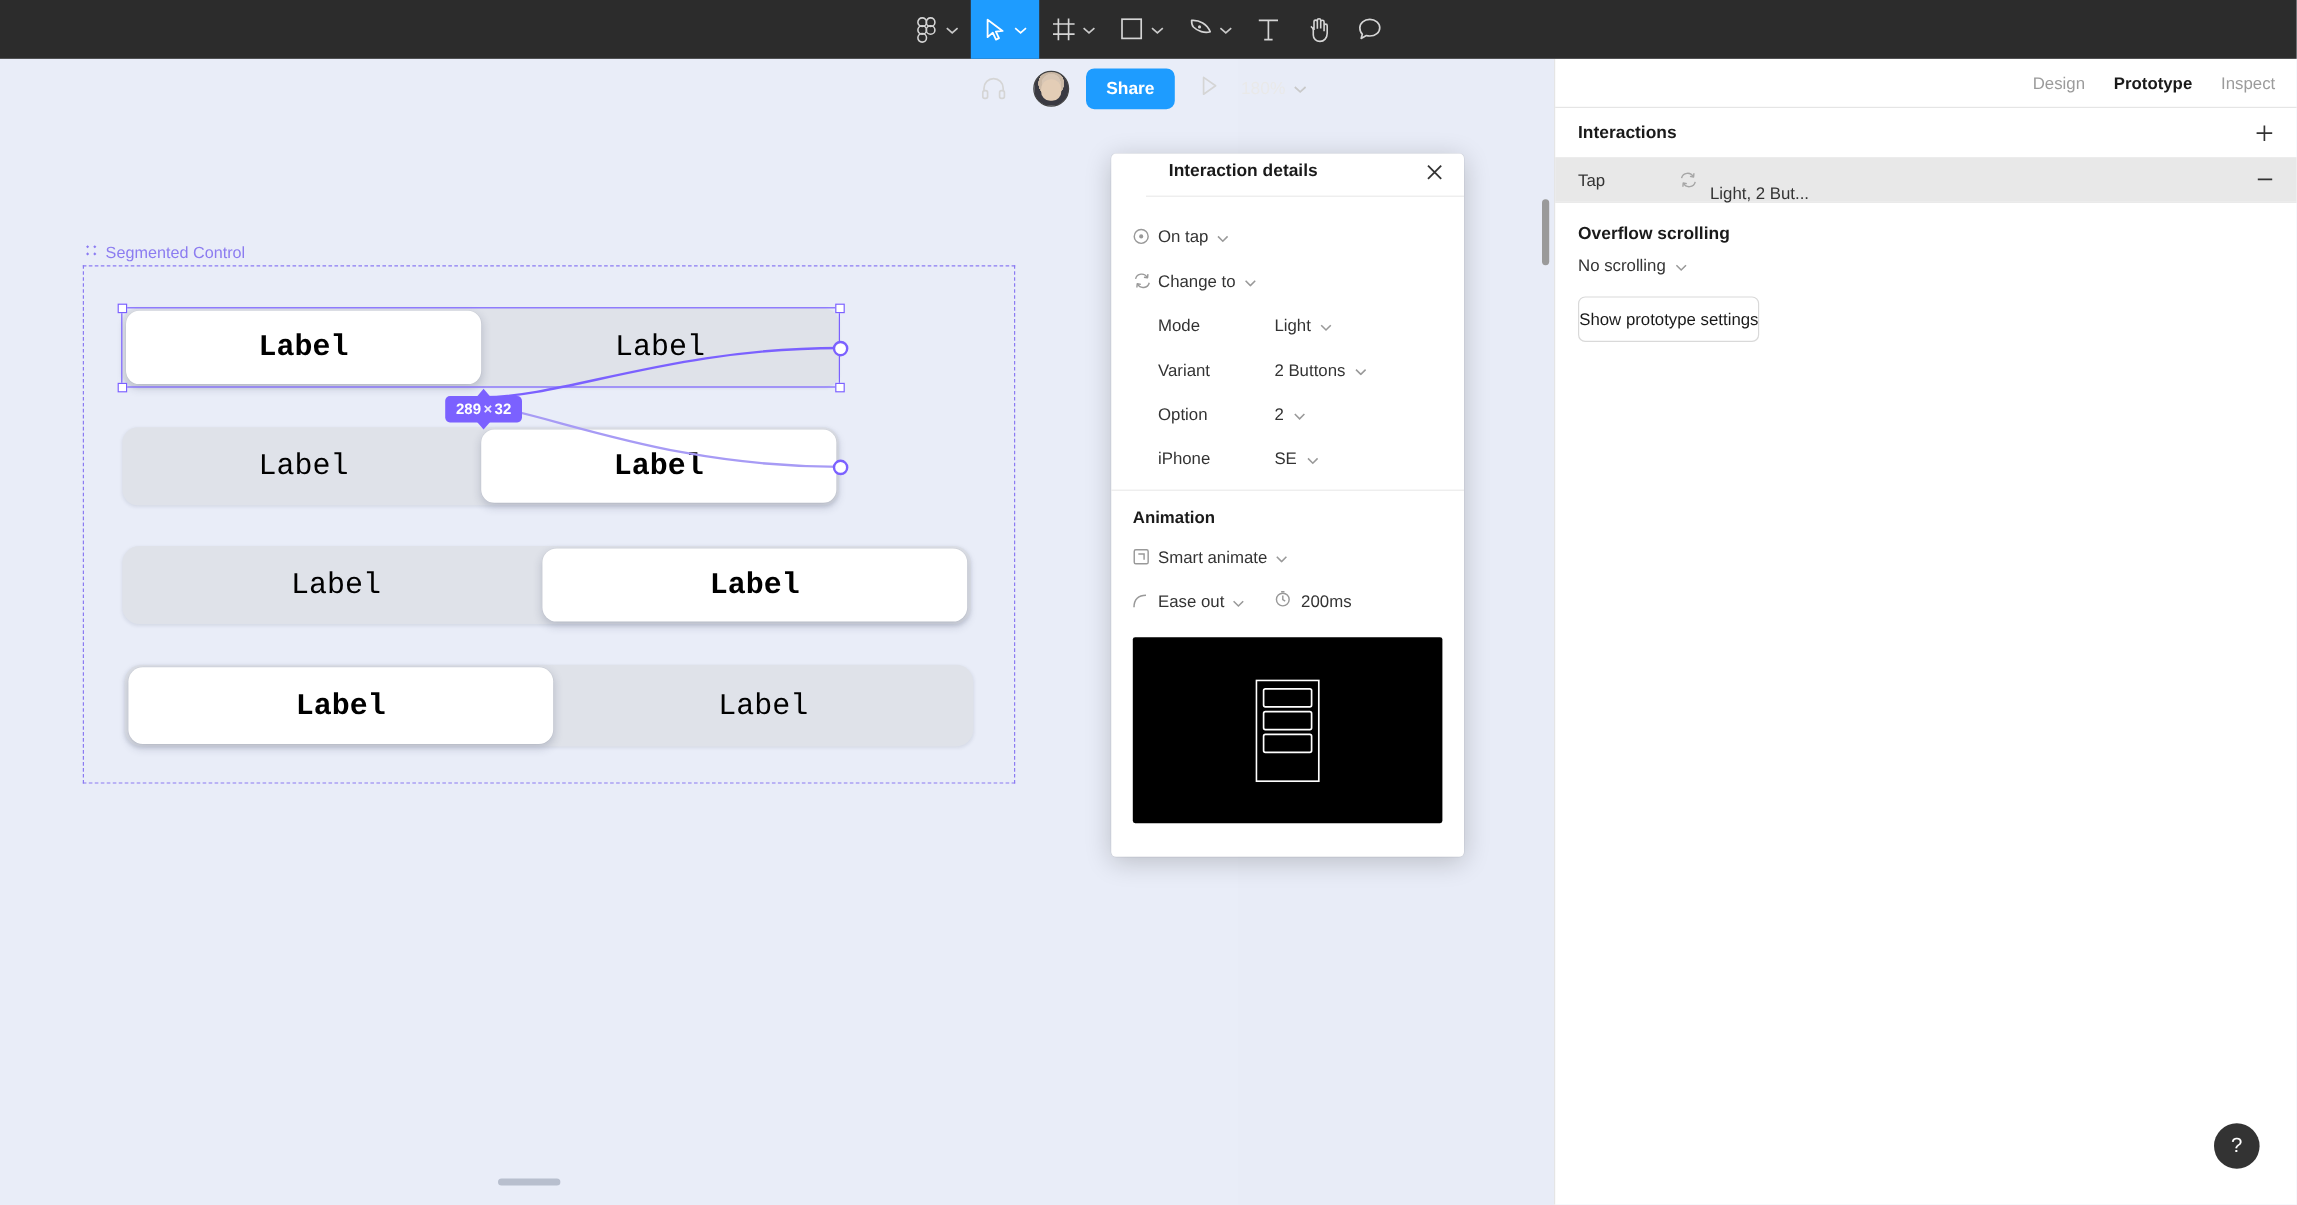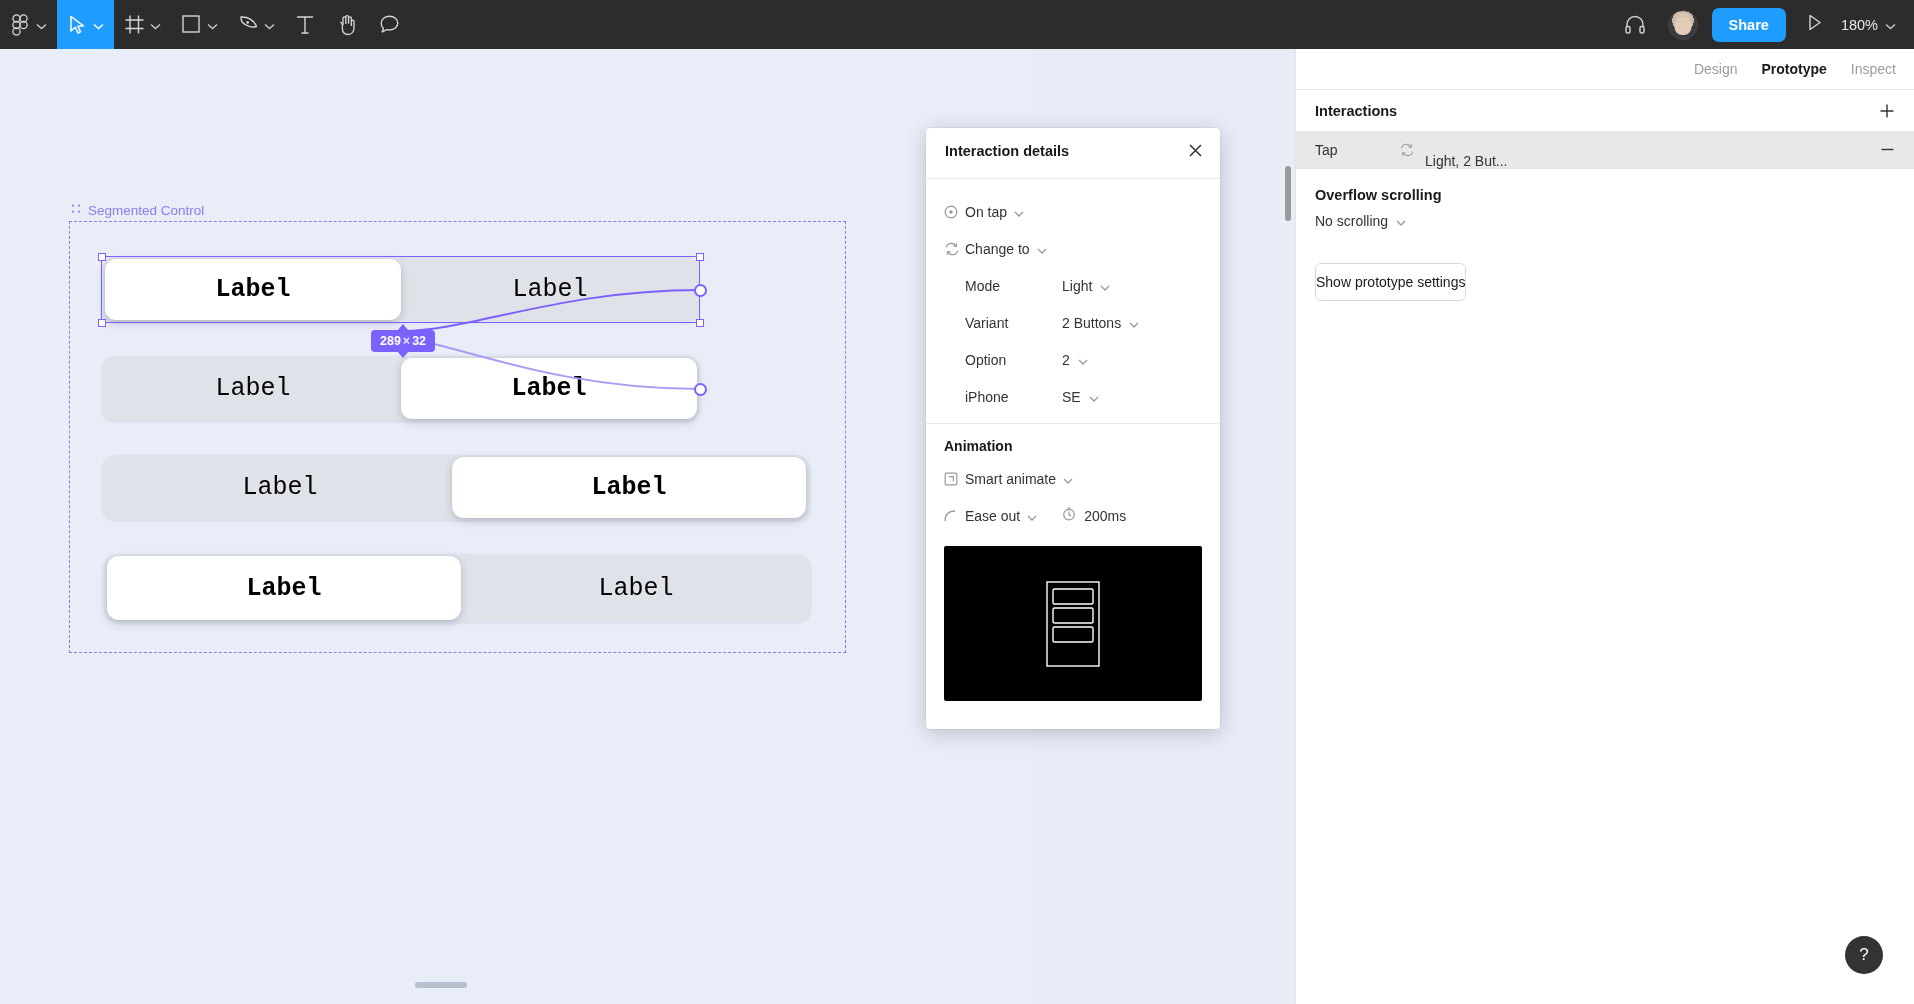--- a/index.html
+++ b/index.html
@@ -11,20 +11,21 @@
   }
   #app { position: relative; width: 1914px; height: 1004px; }
 
   
   .toolbar {
     position: absolute; top: 0; left: 0;
     width: 1914px; height: 49px;
     background: #2c2c2c;
     display: flex; align-items: center;
     z-index: 60;
+    flex-direction: column;
   }
   .tb-group { display: flex; align-items: center; height: 49px; }
   .tb-btn {
     height: 49px; display: flex; align-items: center; justify-content: center;
     padding: 0 10px; cursor: pointer;
   }
   .tb-btn.active { background: #1e9cff; }
   .tb-ico { width: 22px; height: 22px; display:block; }
   .tb-ico svg { display:block; }
   .caret { margin-left: 4px; display: block; }
@@ -164,22 +165,22 @@
   
   .dialog {
     position: absolute; left: 926px; top: 128px;
     width: 294px;
     background: #fff;
     border-radius: 4px;
     box-shadow: 0 4px 22px rgba(0,0,0,.20), 0 0 0 .5px rgba(0,0,0,.07);
     z-index: 40;
   }
   .dlg-head {
-    height: 51px; display: flex; align-items: center;
-    padding: 0 16px 5px 19px; border-bottom: 1px solid #eaeaea;
+    height: 36px; display: flex; align-items: center;
+    padding: 0 16px 5px 19px; border-bottom: 1px solid #eaeaea; margin-left: 29px;
   }
   .dlg-title { font-size: 14.5px; font-weight: bold; color: #1a1a1a; flex: 1; }
   .dlg-close { cursor: pointer; display: flex; }
   .dlg-body { padding: 14px 0 10px; }
   .dlg-row {
     display: flex; align-items: center;
     height: 37px; padding: 0 18px;
     font-size: 14px; color: #333;
   }
   .dlg-ico { width: 21px; flex: none; display: flex; align-items: center; }
@@ -230,21 +231,21 @@
   .rp-int-minus { cursor: pointer; display:flex; }
   .rp-divider { height: 1px; background: #e5e5e5; }
   .rp-sub-head {
     padding: 18px 19px 10px; font-size: 14.5px; font-weight: bold; color: #1a1a1a;
   }
   .rp-sub-val {
     padding: 0 19px 18px; font-size: 14px; color: #333;
     display: flex; align-items: center; gap: 8px; cursor: pointer;
   }
   .proto-btn {
-    margin: 16px 19px 0; height: 38px;
+    margin: 0 19px 0; height: 38px;
     display: flex; align-items: center; justify-content: center;
     border: 1px solid #d9d9d9; border-radius: 6px;
     font-size: 14px; color: #1a1a1a; cursor: pointer; background: #fff;
     font-family: "Liberation Sans", sans-serif;
   }
   .rp-scrollbar {
     position: absolute; left: -11px; top: 117px;
     width: 6px; height: 55px; border-radius: 3px;
     background: #9a9a9a; cursor: pointer;
   }

